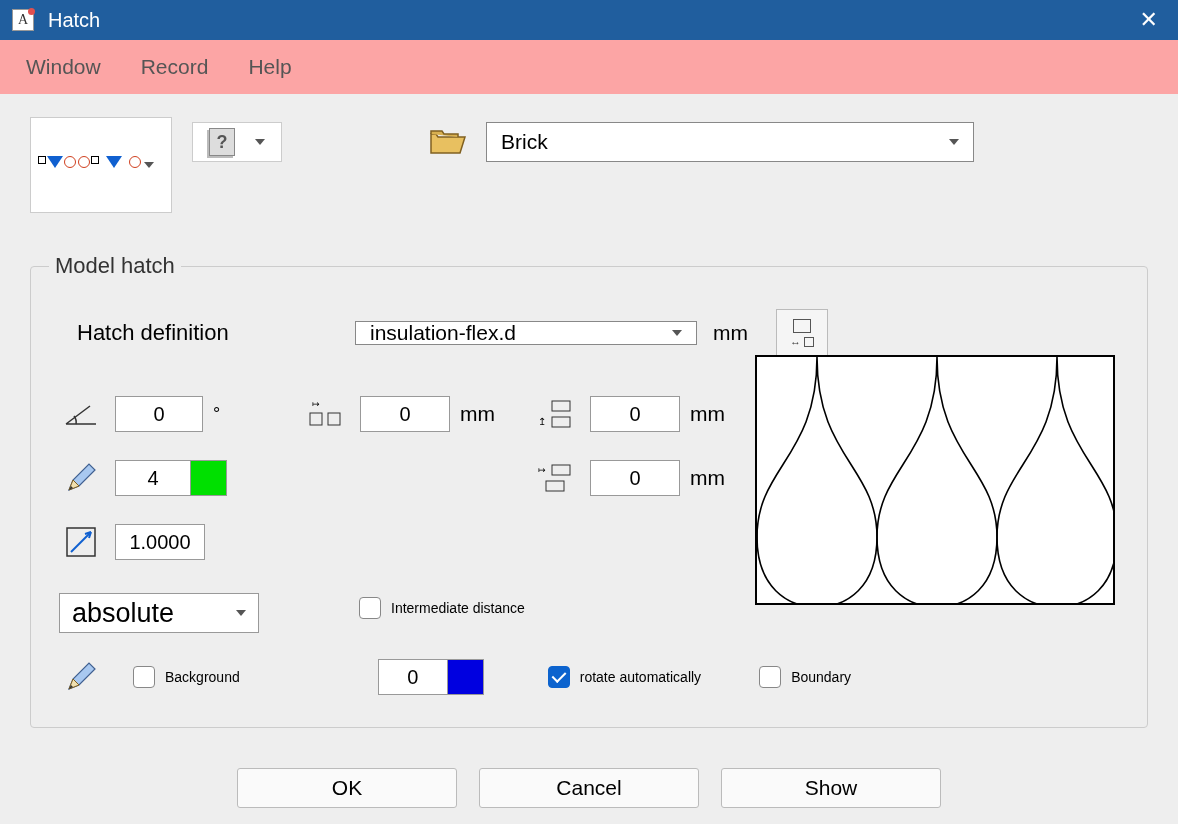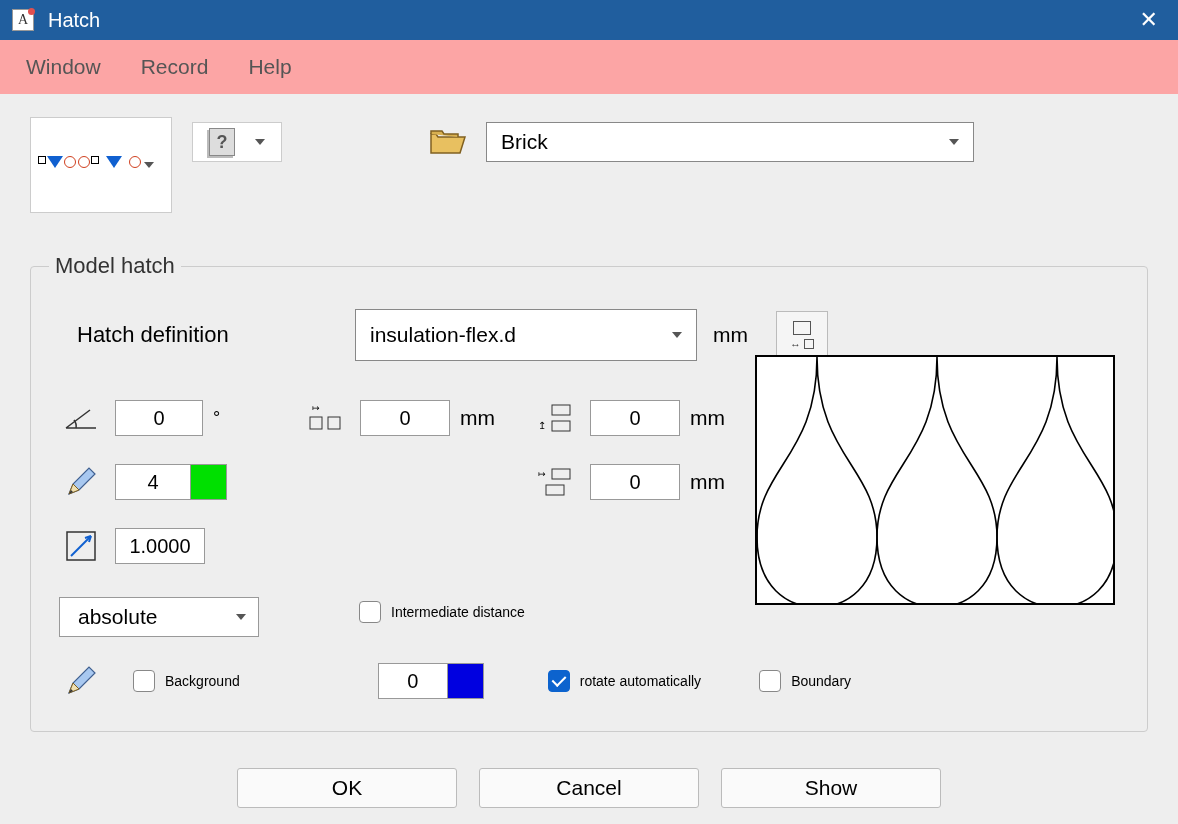--- a/index.html
+++ b/index.html
@@ -32,21 +32,21 @@
 
 .brick-combo { margin-top: 5px; background:#fff; border:1px solid #888; width:488px; height:40px; display:flex; align-items:center; padding:0 14px; cursor:pointer; }
 .brick-combo .cb-text { flex:1; font-size:21px; }
 
 fieldset.model-hatch { border:1px solid #ccc; border-radius:4px; margin-top: 26px; padding: 20px 28px 32px 28px; position: relative; }
 fieldset.model-hatch legend { font-size:22px; color:#333; padding:0 6px; margin-left:-10px; }
 
 .row { display:flex; align-items:center; }
 .hatch-def-row { margin-top: 10px; margin-left: 18px; }
 .hatch-def-label { font-size:22px; width: 278px; }
-.hatch-def-combo { background:#fff; border:1px solid #888; width:342px; height:52px; display:flex; align-items:center; padding:0 14px; cursor:pointer; }
+.hatch-def-combo { background:#fff; border:1px solid #888; width:342px; height:24px; display:flex; align-items:center; padding:0 14px; cursor:pointer; }
 .hatch-def-combo .cb-text { flex:1; font-size:21px; }
 
 .dim-label { border:1px solid #ccc; background:#eee; color:#888; font-size:21px; padding:4px 14px; width:170px; height:36px; display:flex; align-items:center; margin-left: 72px; }
 .unit-lbl { font-size:21px; margin-left:16px; }
 
 .size-mode-btn { border:1px solid #bbb; background:#f5f5f5; width:52px; height:48px; margin-left:28px; cursor:pointer; display:flex; flex-direction:column; align-items:center; justify-content:center; gap:2px; padding:4px;}
 .size-mode-btn .sq-top { width:18px; height:14px; border:1.5px solid #555; }
 .size-mode-btn .bot-row { display:flex; gap:3px; align-items:flex-end;}
 .size-mode-btn .arrw { font-size:11px; color:#333; }
 .size-mode-btn .sq-sm { width:10px; height:10px; border:1.5px solid #555;}
@@ -59,21 +59,21 @@
 .p-input.wide { width: 90px; }
 .degree { font-size:18px; margin-left:10px; }
 .col-swatch { width:36px; height:36px; border:1px solid #999; border-left:none; }
 .mm { font-size:21px; margin-left:10px; }
 
 .params-col1 { width:245px; }
 .params-col2 { width:230px; }
 .params-col3 { width:210px; }
 
 .abs-combo { background:#fff; border:1px solid #999; width:200px; height:40px; display:flex; align-items:center; padding:0 12px; cursor:pointer; margin-top:10px; }
-.abs-combo .cb-text { flex:1; font-size:21px;margin-left:6px; }
+.abs-combo .cb-text { flex:1; font-size:27px; }
 
 .chk-row { display:flex; align-items:center; gap:10px; }
 .checkbox { width:22px; height:22px; border:1.5px solid #888; border-radius:4px; background:#fff; cursor:pointer; display:flex; align-items:center; justify-content:center; }
 .checkbox.checked { background:#0c63ce; border-color:#0c63ce; }
 .checkbox.checked::after { content:""; width:6px; height:11px; border:solid #fff; border-width:0 2.5px 2.5px 0; transform:rotate(45deg); margin-bottom:3px;}
 .chk-label { font-size:14px; }
 
 .preview-box { border:2.5px solid #000; background:#fff; width:360px; height:250px; position:absolute; top:76px; right:32px; overflow:hidden; }
 
 .bottom-row { margin-top: 26px; display:flex; align-items:center; gap: 16px; }

